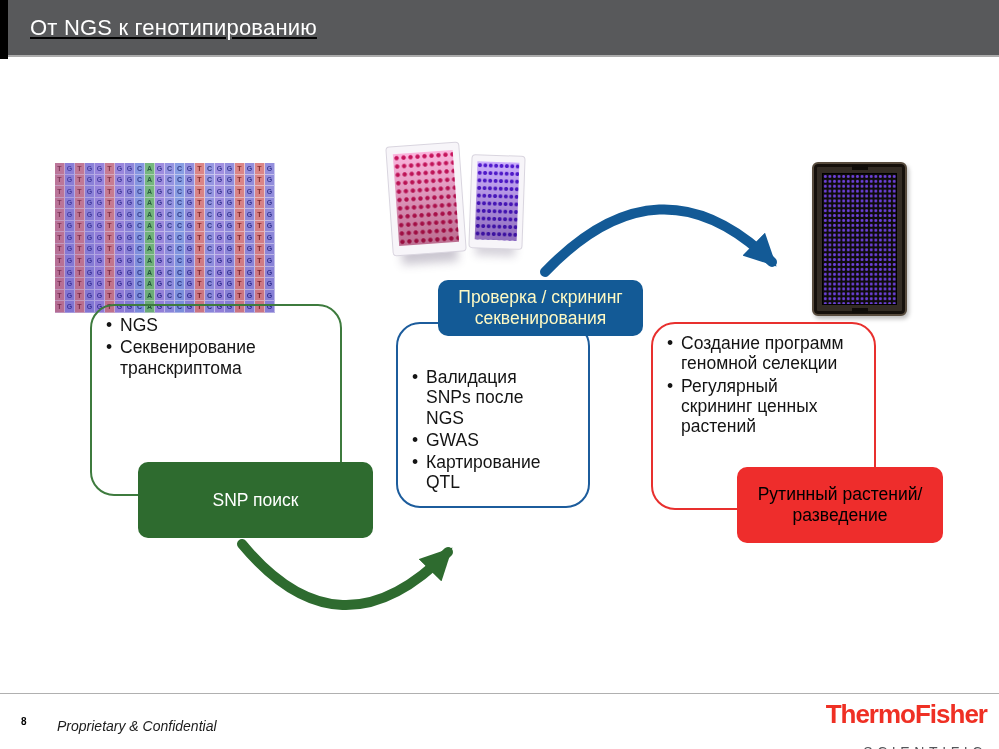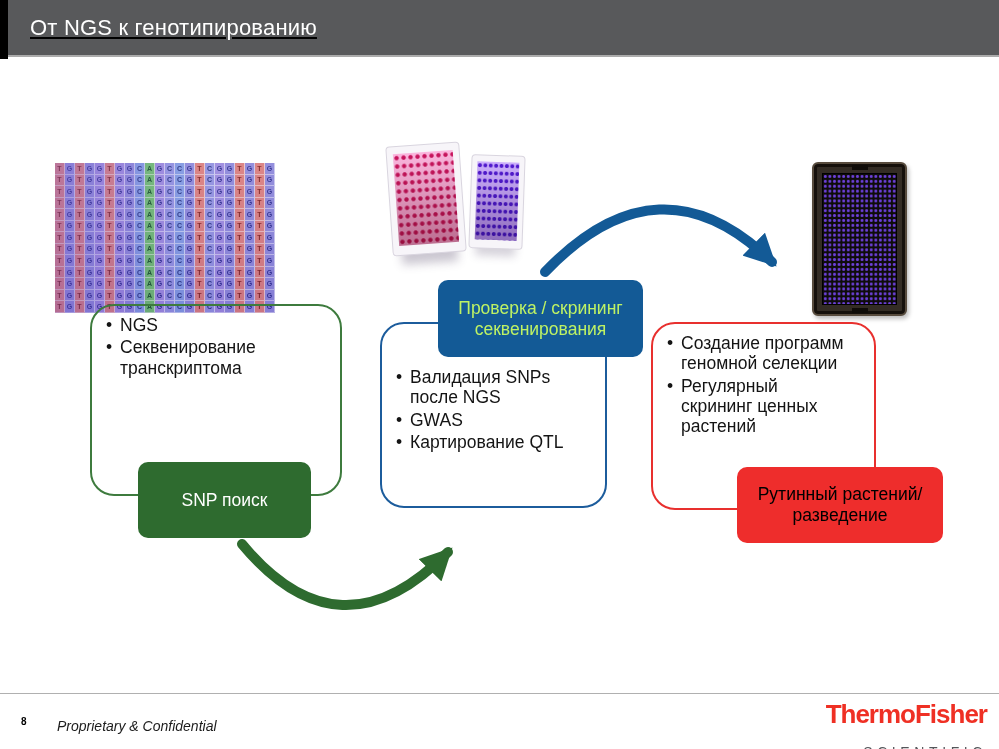--- a/index.html
+++ b/index.html
@@ -92,37 +92,37 @@
   
   .arrows { position:absolute; left:0; top:0; pointer-events:none; }
   .arrow-green { stroke:var(--green); }
   .arrow-blue  { stroke:var(--blue); }
   .head-green  { fill:var(--green); }
   .head-blue   { fill:var(--blue); }
 
   
   .obox { position:absolute; border:2px solid; border-radius:24px; background:transparent; }
   .obox1 { left:90px;  top:304px; width:252px; height:192px; border-color:#3e7b3e; }
-  .obox2 { left:380px; top:322px; width:227px; height:186px; border-color:#1c5c9c; }
+  .obox2 { left:396px; top:322px; width:194px; height:186px; border-color:#1c5c9c; }
   .obox3 { left:651px; top:322px; width:225px; height:188px; border-color:#e8302e; }
   .bullets { font-size:17.5px; line-height:1.16; color:#141414; }
   .obox1 .bullets { padding:9px 14px 0 12px; }
   .obox2 .bullets { padding:43px 38px 0 12px; }
   .obox3 .bullets { padding:9px 22px 0 12px; }
   .bullet { position:relative; padding-left:16px; margin-bottom:2px; }
   .bullet::before { content:"\2022"; position:absolute; left:2px; }
 
   
   .lab {
     position:absolute; border-radius:10px; display:flex; align-items:center;
     justify-content:center; text-align:center; font-size:17.5px; line-height:1.2;
     padding:4px 10px;
   }
-  .lab-green { left:138px; top:462px; width:173px; height:76px; background:var(--green); color:#fff;align-items:center; }
-  .lab-blue  { left:438px; top:280px; width:205px; height:77px; background:var(--blue);  color:#bef264; }
+  .lab-green { left:138px; top:462px; width:235px; height:76px; background:var(--green); color:#fff;align-items:center; }
+  .lab-blue  { left:438px; top:280px; width:205px; height:56px; background:var(--blue);  color:#fef9c3; }
   .lab-red   { left:737px; top:467px; width:206px; height:76px; background:var(--red);   color:#000; }
 
   
   .footer-rule { position:absolute; left:0; right:0; top:693px; height:1px; background:#b0b0b0; }
   .page-num { position:absolute; left:21px; top:716px; font-size:10px; font-weight:bold; color:#000; }
   .confidential { position:absolute; left:57px; top:718px; font-size:14px; font-style:italic; color:#1c1c1c; }
   .logo { position:absolute; right:12px; top:701px; text-align:right; }
   .logo-main { font-size:26px; font-weight:bold; letter-spacing:-1px; color:var(--logo_red); line-height:1; }
   .logo-sub  { font-size:14px; color:#54565a; letter-spacing:4.6px; margin-top:18px; line-height:1; }
 </style>

